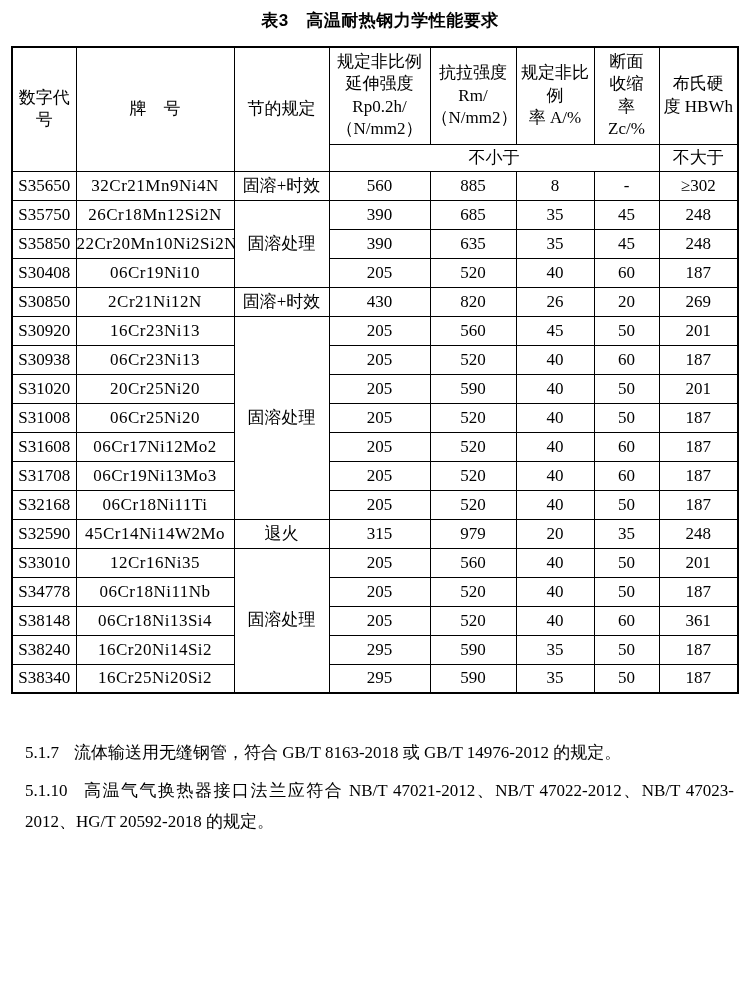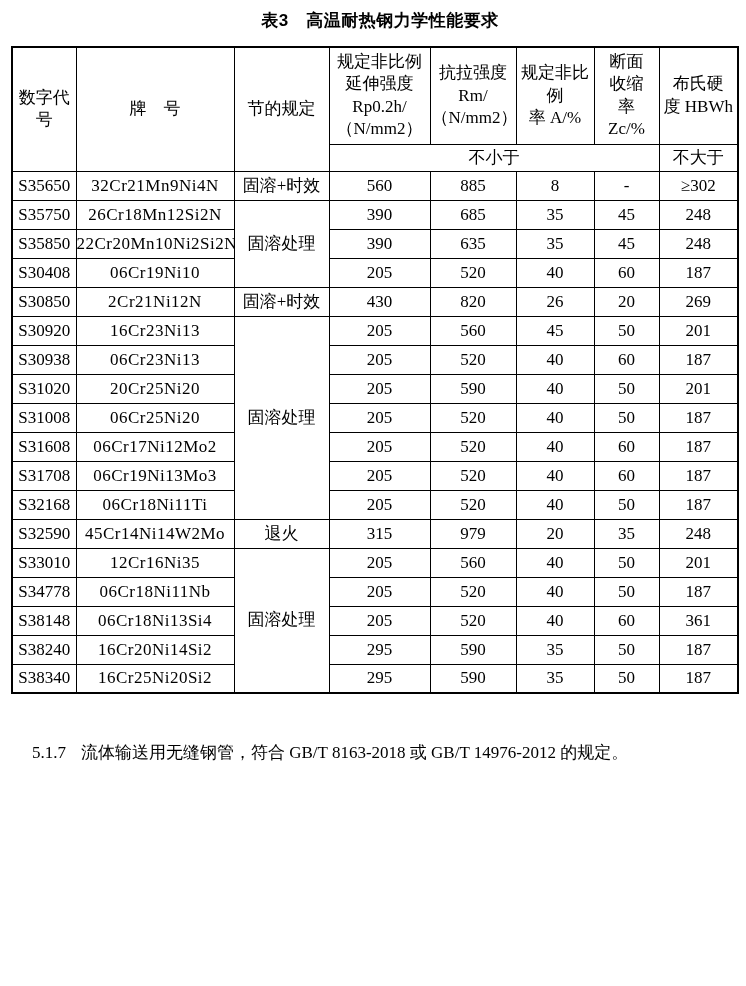--- a/index.html
+++ b/index.html
@@ -34,21 +34,21 @@
     font-size: 17px;
     font-weight: normal;
     overflow: hidden;
   }
   table.props th { white-space: pre-line; line-height: 1.32; padding: 2px 1px; }
   tr.hdr-main th { height: 97px; }
   tr.hdr-limits th { height: 27px; text-align: center; }
   table.props tbody td { height: 29px; line-height: 1.1; }
   td.grade-cell { letter-spacing: 0.5px; margin-top: 18px; }
   .clauses {
-    margin: 44px 12px 0 32px;
+    margin: 44px 12px 0 25px;
     font-size: 17px;
   }
   .clauses p {
     line-height: 1.82;
     text-align: justify;
     margin-bottom: 7px;
   }
   .clause-num { margin-right: 15px; white-space: nowrap; }
 </style>
 </head>
@@ -263,16 +263,17 @@
           <td>590</td>
           <td>35</td>
           <td>50</td>
           <td>187</td>
         </tr>
     </tbody>
   </table>
 
   <div class="clauses">
     <p><span class="clause-num">5.1.7</span><span>流体输送用无缝钢管，符合 GB/T 8163-2018 或 GB/T 14976-2012 的规定。</span></p>
+    <p><span class="clause-num">5.1.10</span><span>高温气气换热器接口法兰应符合 NB/T 47021-2012、NB/T 47022-2012、NB/T 47023-2012、HG/T 20592-2018 的规定。</span></p>
     <p></p>
   </div>
 
 </div>
 
 </body></html>

